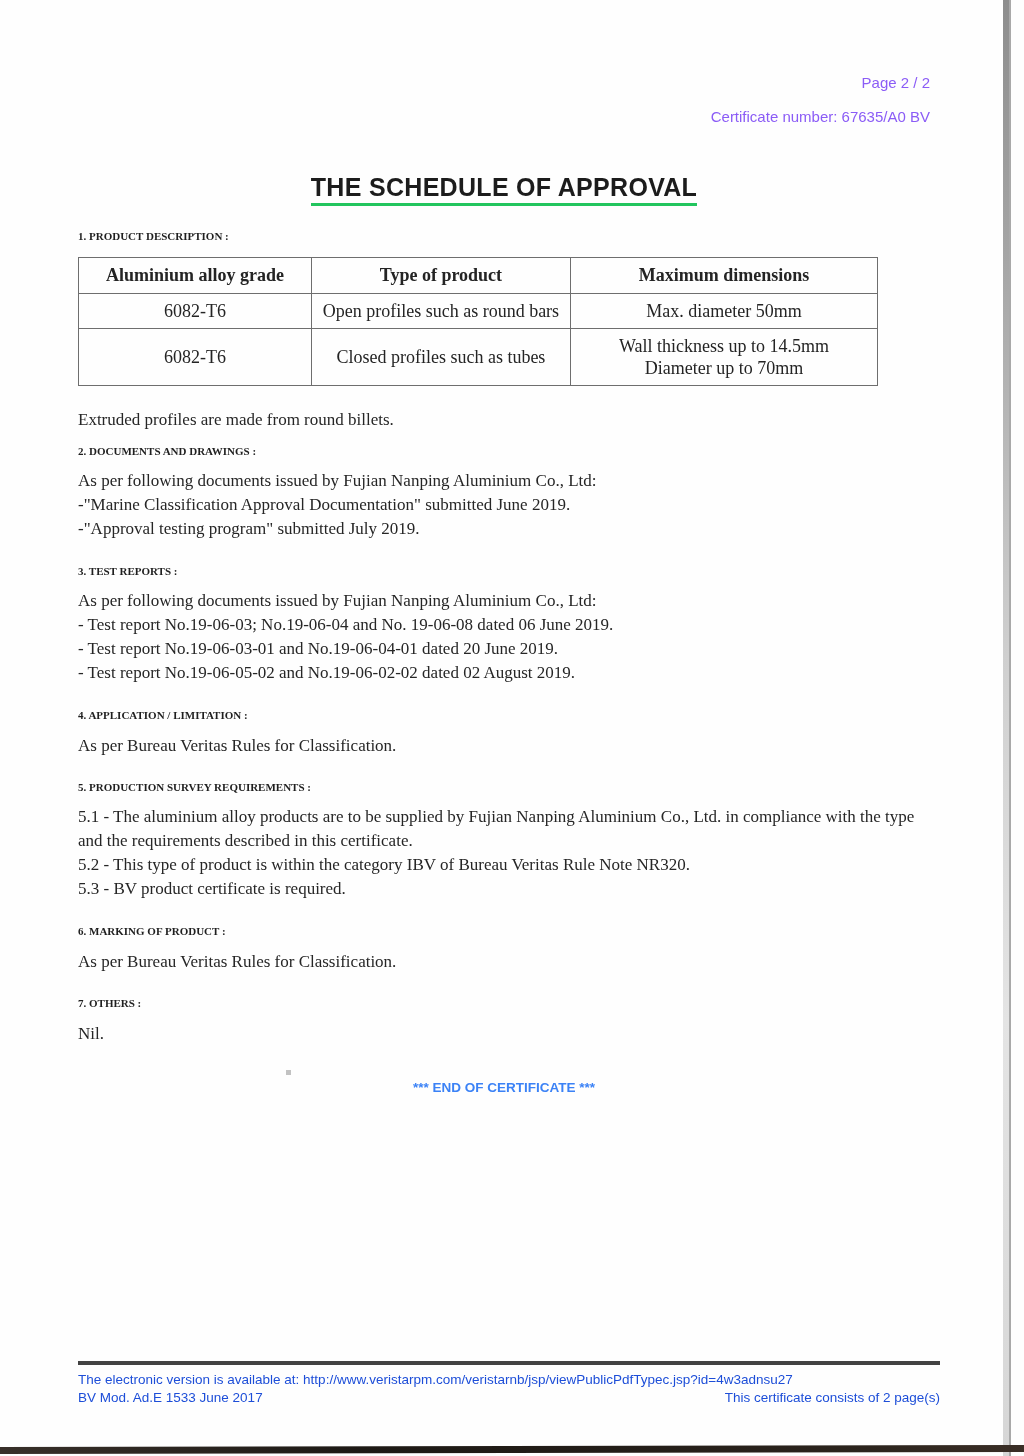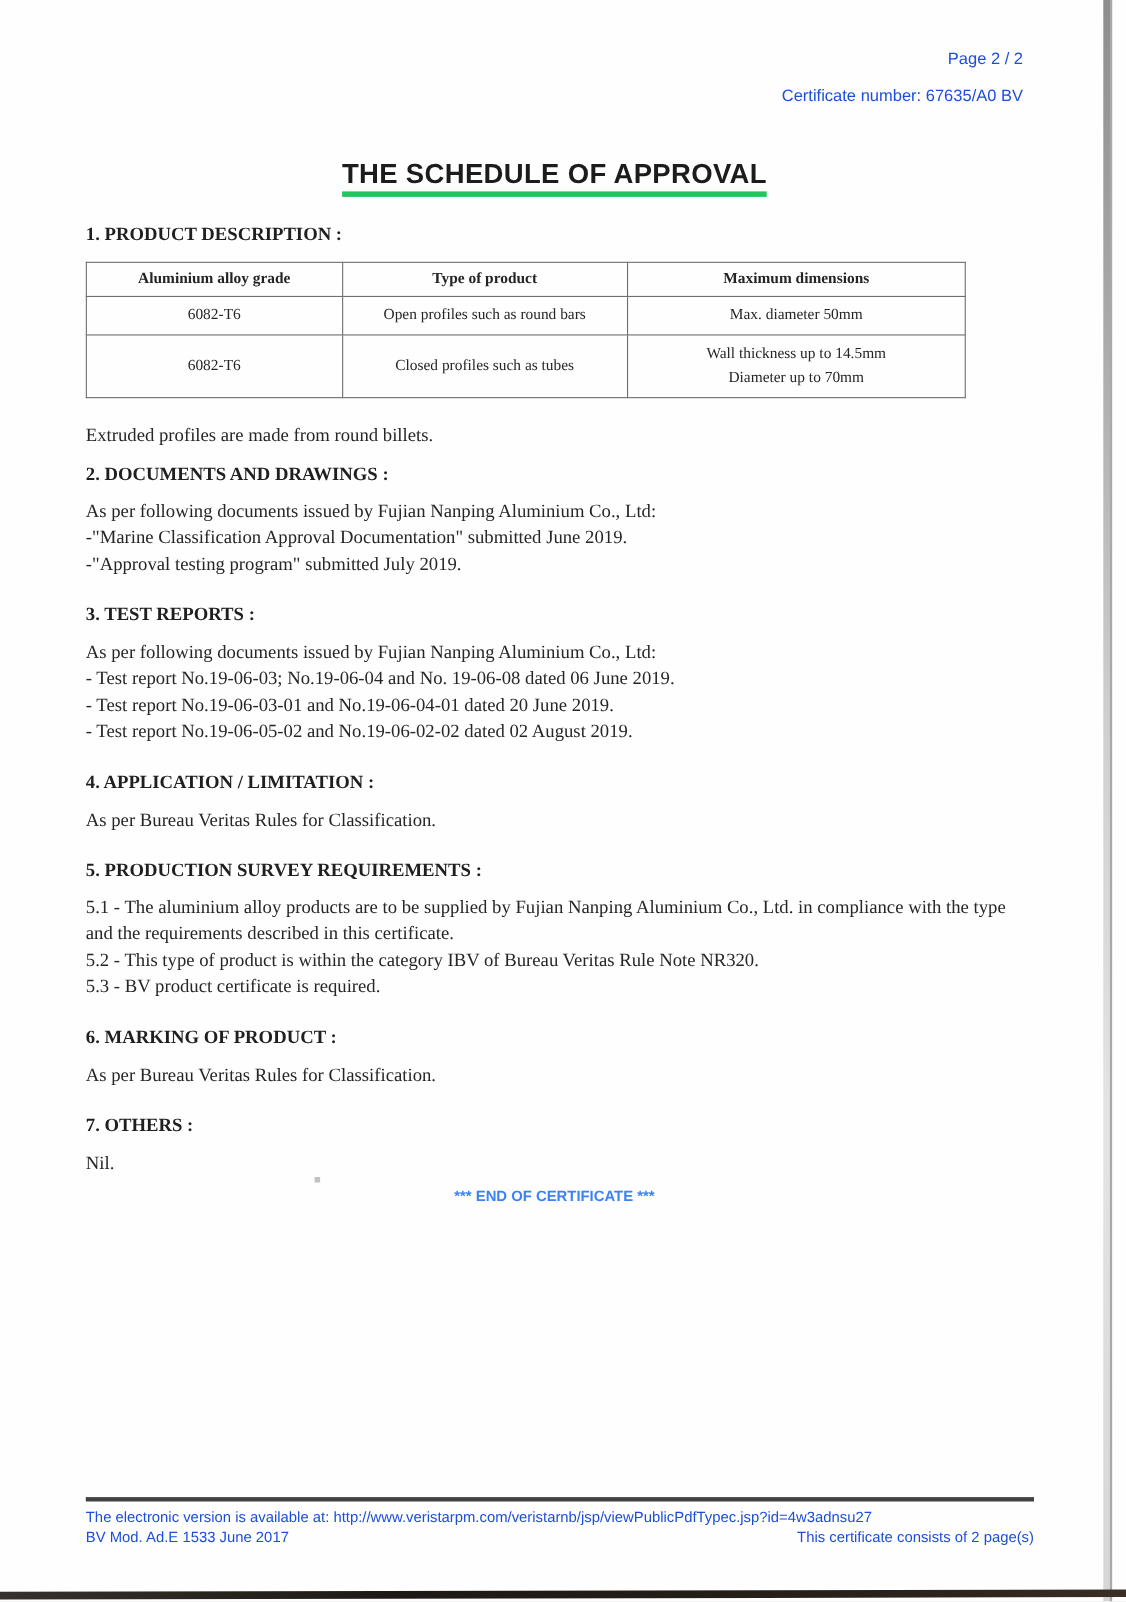--- a/index.html
+++ b/index.html
@@ -8,45 +8,45 @@
     width:1024px; height:1456px;
     margin:0 auto;
     background:#fefefe;
     overflow:hidden;
     font-family:"Liberation Serif", serif;
     color:#262626;
   }
   .content { padding:44px 94px 0 78px; }
 
   
-  .meta { text-align:right; font-family:"Liberation Sans", sans-serif; font-size:15px; color:#1d4ed8; line-height:20px; }
+  .meta { text-align:right; font-family:"Liberation Sans", sans-serif; font-size:15px; color:#8b5cf6; line-height:20px;margin-top:29px; }
   .meta-cert { margin-top:14px; }
 
   
   .title-wrap { text-align:center; margin-top:46px; }
   .doc-title {
     display:inline-block;
     font-family:"Liberation Sans", sans-serif;
     font-weight:bold; font-size:25px; letter-spacing:0.3px;
     color:#1c1c1c;
-    border-bottom:5px solid #22c55e; padding-bottom:1px;
+    border-bottom:3px solid #22c55e; padding-bottom:1px;
   }
 
   
-  .sec-h { font-size:17px; font-weight:bold; margin:24px 0 0 0; color:#1f1f1f; }
+  .sec-h { font-size:11px; font-weight:bold; margin:24px 0 0 0; color:#1f1f1f; }
   .para  { font-size:17px; margin:13px 0 0 0; line-height:23px; }
   .pgroup { margin-top:12px; }
   .pline { font-size:17px; line-height:24px; }
 
   
   .tbl-wrap { margin-top:15px; }
   table.approval {
     border-collapse:collapse;
     width:800px;
-    font-size:14px;
+    font-size:18px;
     color:#242424;
   }
   table.approval th, table.approval td {
     border:1px solid #6e6e6e;
     text-align:center; vertical-align:middle;
   }
   table.approval th { font-weight:bold; padding:7px 6px; }
   table.approval td { padding:6px 6px; }
   .col-grade { width:230px; }
   .col-type  { width:260px; }

